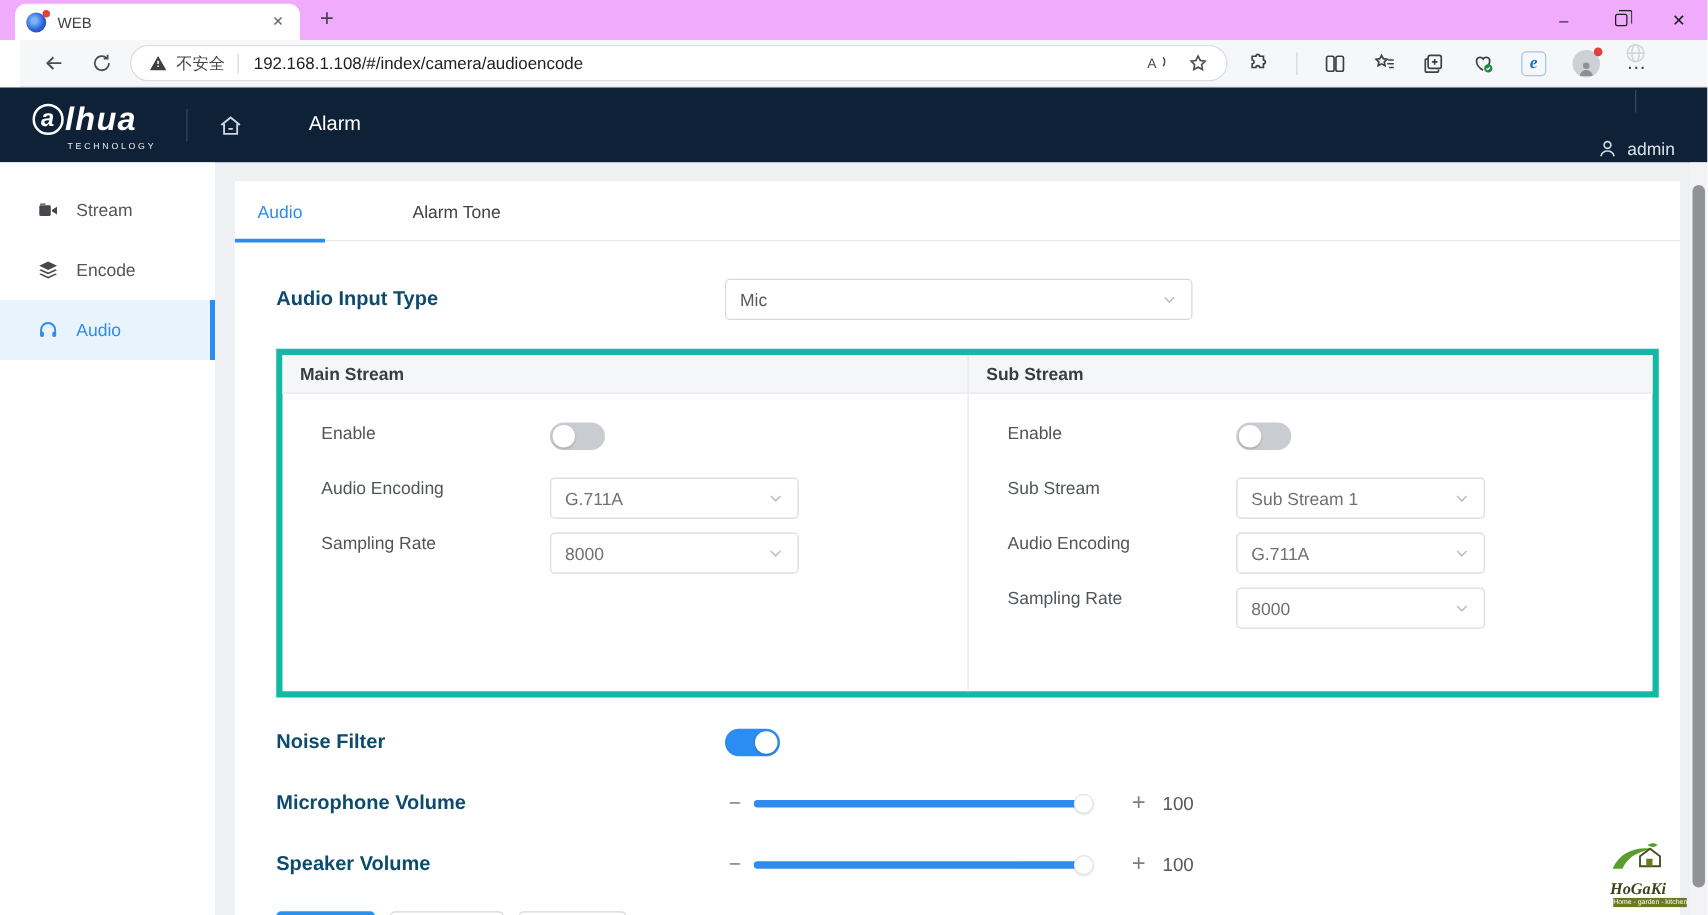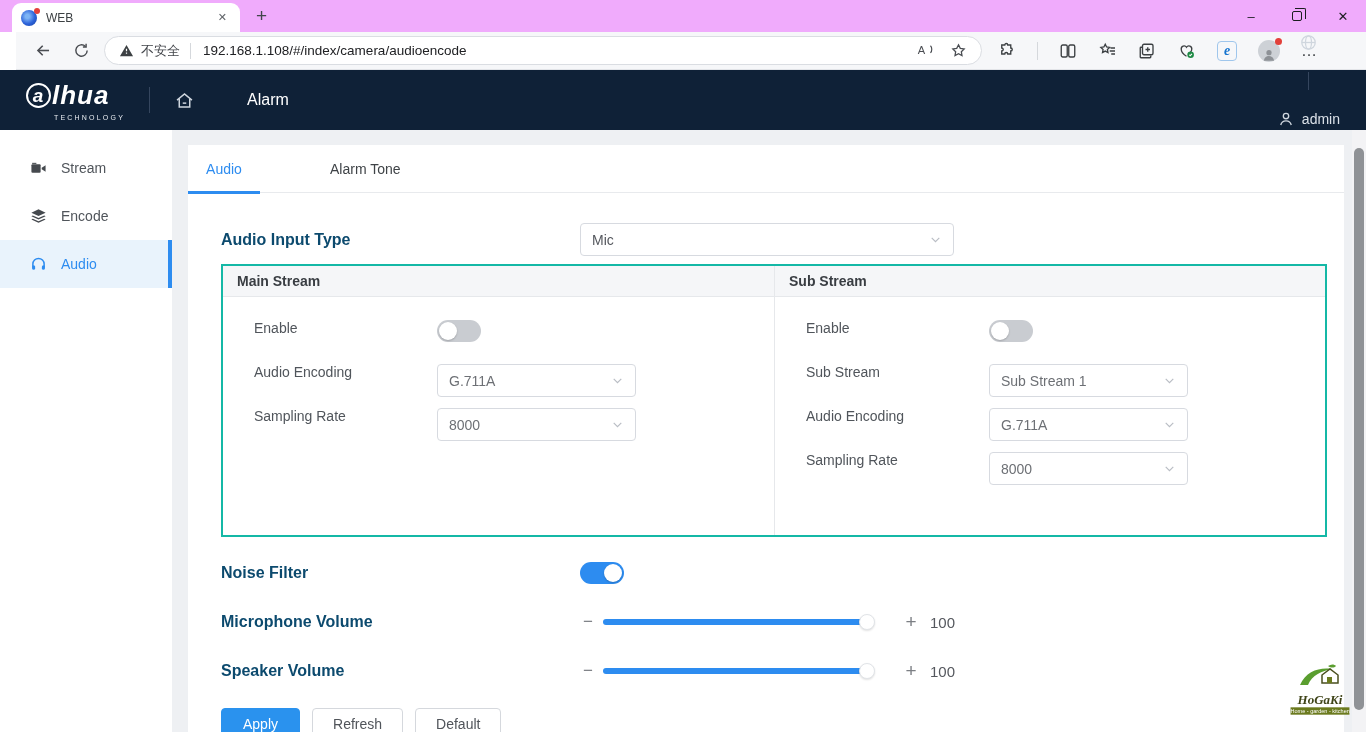--- a/index.html
+++ b/index.html
@@ -81,21 +81,21 @@
   .form { padding:16px 17px 0 33px; }
   .frow { display:flex; align-items:center; }
   .flabel { width:359px; font-size:16px; color:#0c4a6e; flex:none;font-weight:bold; }
   .select { height:33px; border:1px solid #d7dae0; border-radius:4px; background:#fff;
     display:flex; align-items:center; justify-content:space-between; padding:0 11px;
     font-size:14px; color:#55585e; cursor:pointer; }
   .select.wide { width:374px; }
   .select.sm { width:199px; color:#6d7075; }
   .chev { display:flex; color:#b9bdc4; }
 
-  .stream-table { margin-top:8px; border:2px solid #14b8a6; }
+  .stream-table { margin-top:23px; border:5px solid #14b8a6; }
   .st-head { display:flex; height:31px; background:#f5f6f8; border-bottom:1px solid #e6e8eb; }
   .st-hcell { width:50%; display:flex; align-items:center; padding-left:14px;
     font-size:14px; font-weight:700; color:#393d42; }
   .st-hcell + .st-hcell { border-left:1px solid #e6e8eb; }
   .st-body { display:flex; }
   .st-cell { width:50%; padding:23px 0 22px 31px; min-height:238px; }
   .st-cell + .st-cell { border-left:1px solid #e6e8eb; }
   .cell-row { display:flex; align-items:flex-start; height:44px; }
   .clabel { width:183px; font-size:14px; color:#50555b; flex:none; }
 
@@ -118,21 +118,21 @@
   .btn { height:31px; padding:0 20px; border-radius:4px; font-size:14px; cursor:pointer;
     border:1px solid #d5d8dd; background:#fff; color:#50545a; }
   .btn.primary { background:#2a92ee; border-color:#2a92ee; color:#fff; padding:0 21px; }
 
   
   .scrollbar { position:absolute; right:0; top:0; bottom:0; width:14px; background:#f3f3f5; }
   .scroll-thumb { position:absolute; top:18px; left:2px; width:10px; height:562px;
     background:#8f9296; border-radius:5px; cursor:pointer; }
 
   
-  .watermark { position:absolute; right:14px; bottom:17px; width:64px; text-align:center; z-index:6; }
+  .watermark { position:absolute; right:14px; bottom:6px; width:64px; z-index:6; }
   .wm-name { font:700 italic 13px "Liberation Serif", serif; color:#3f4418; line-height:1; }
   .wm-ribbon { background:#6b7a1e; color:#fff; font-size:6px; line-height:8px; margin-top:1px;
     white-space:nowrap; transform:scale(.92); }
 </style>
 </head>
 <body>
 
 <div class="titlebar">
   <div class="tab">
     <div class="favicon"></div>

